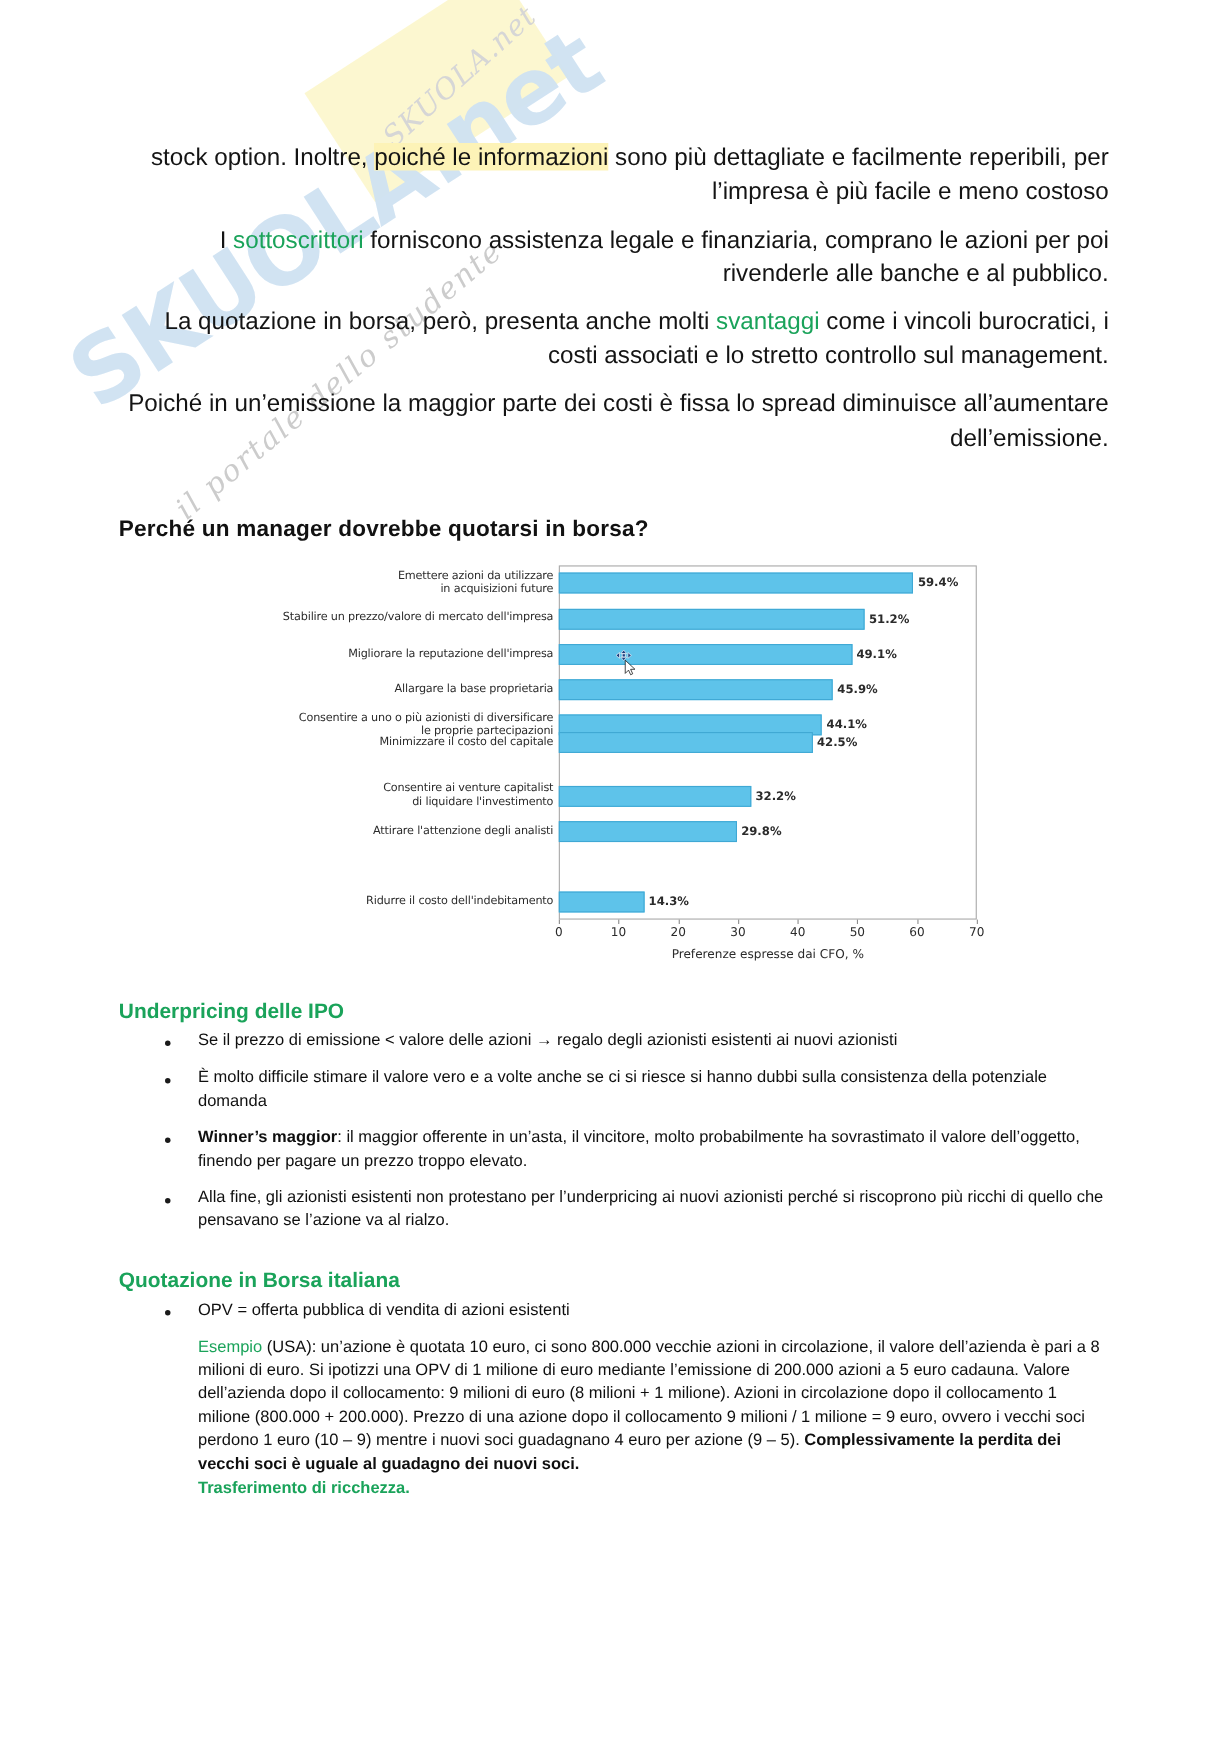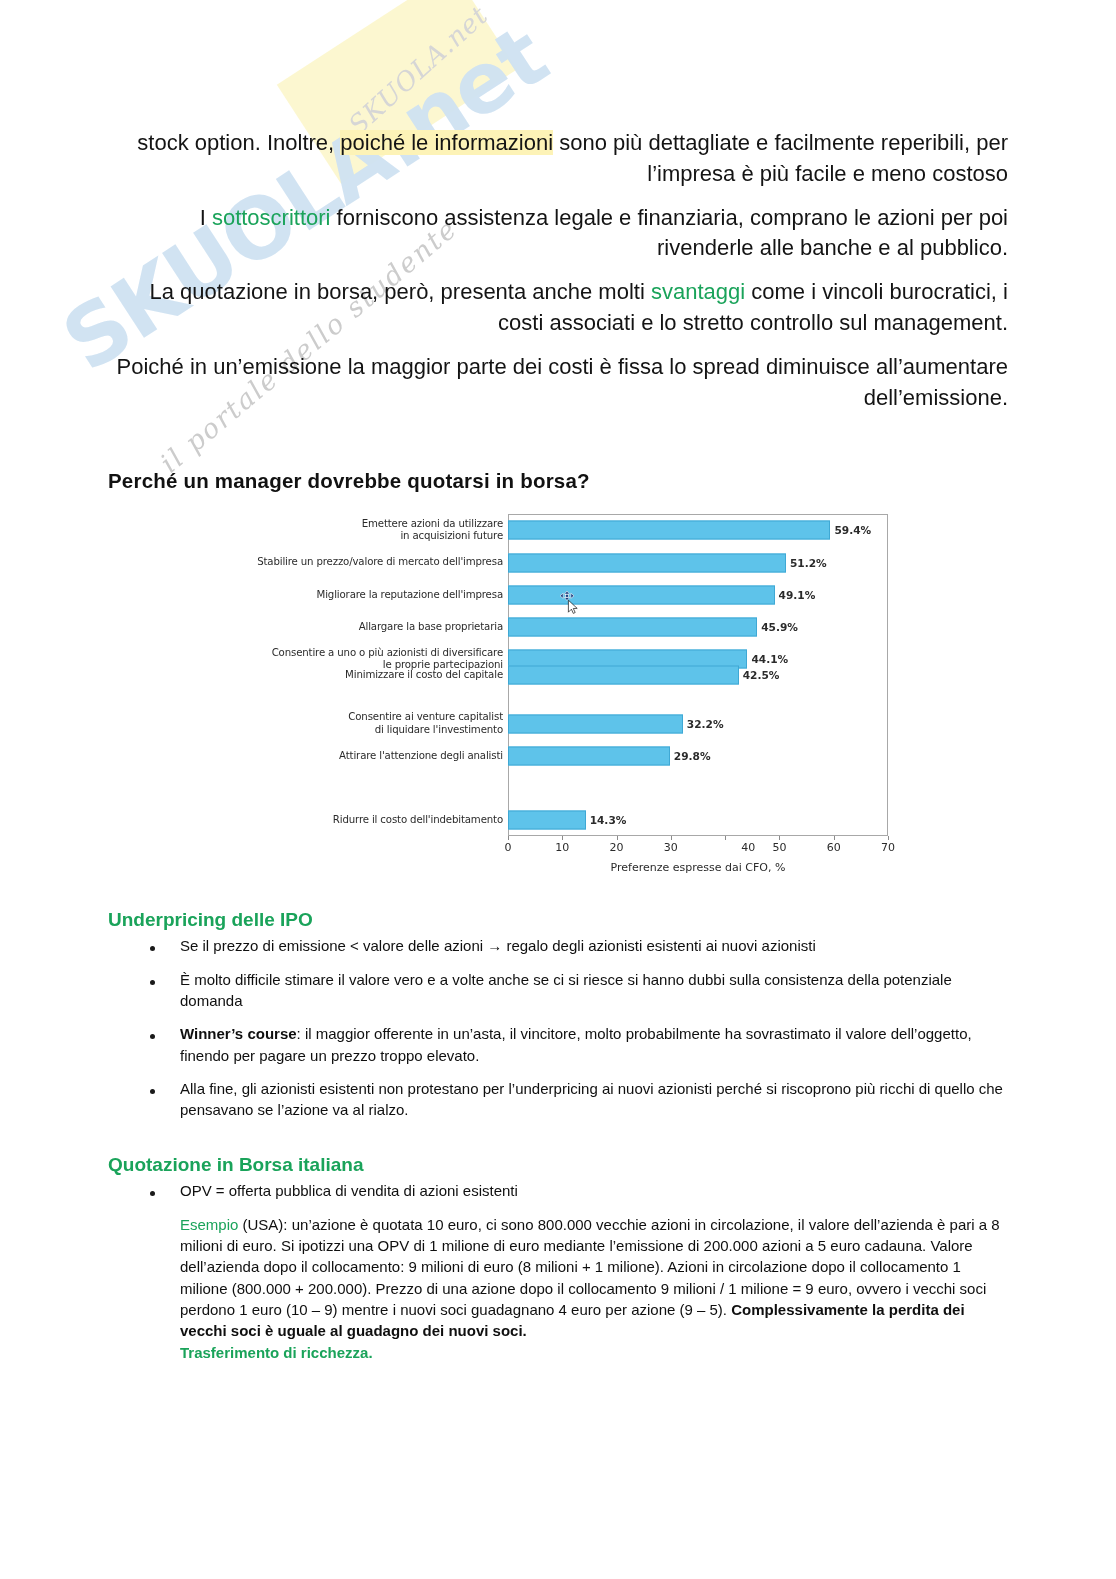--- a/index.html
+++ b/index.html
@@ -282,21 +282,21 @@
     <div id="chart-axis">
         <div class="tick-mark" style="left: 400px;"></div>
         <div class="tick-label" style="left: 400px;">0</div>
         <div class="tick-mark" style="left: 454.286px;"></div>
         <div class="tick-label" style="left: 454.286px;">10</div>
         <div class="tick-mark" style="left: 508.571px;"></div>
         <div class="tick-label" style="left: 508.571px;">20</div>
         <div class="tick-mark" style="left: 562.857px;"></div>
         <div class="tick-label" style="left: 562.857px;">30</div>
         <div class="tick-mark" style="left: 617.143px;"></div>
-        <div class="tick-label" style="left: 617.143px; margin-left: 23px;">40</div>
+        <div class="tick-label" style="left: 617.143px;">40</div>
         <div class="tick-mark" style="left: 671.429px;"></div>
         <div class="tick-label" style="left: 671.429px;">50</div>
         <div class="tick-mark" style="left: 725.714px;"></div>
         <div class="tick-label" style="left: 725.714px;">60</div>
         <div class="tick-mark" style="left: 780px;"></div>
         <div class="tick-label" style="left: 780px;">70</div>
       </div>
     <div class="x-title">Preferenze espresse dai CFO, %</div>
 
     <svg class="cursor-glyph" viewBox="0 0 22 24">
@@ -310,21 +310,21 @@
       <g fill="#ffffff" stroke="#111111" stroke-width="0.7">
         <path d="M8.4 9.2 L8.4 21.2 L11.4 18.2 L13.3 22.4 L15.2 21.5 L13.3 17.5 L17.2 17.4 Z"></path>
       </g>
     </svg>
   </div>
 
   <h3 class="green-head">Underpricing delle IPO</h3>
   <ul class="bullets">
     <li>Se il prezzo di emissione &lt; valore delle azioni → regalo degli azionisti esistenti ai nuovi azionisti</li>
     <li>È molto difficile stimare il valore vero e a volte anche se ci si riesce si hanno dubbi sulla consistenza della potenziale domanda</li>
-    <li><span class="bold">Winner’s course</span><span>: il maggior offerente in un’asta, il vincitore, molto probabilmente ha sovrastimato il valore dell’oggetto, finendo per pagare un prezzo troppo elevato.</span></li>
+    <li><span class="bold">Winner’s maggior</span><span>: il maggior offerente in un’asta, il vincitore, molto probabilmente ha sovrastimato il valore dell’oggetto, finendo per pagare un prezzo troppo elevato.</span></li>
     <li>Alla fine, gli azionisti esistenti non protestano per l’underpricing ai nuovi azionisti perché si riscoprono più ricchi di quello che pensavano se l’azione va al rialzo.</li>
   </ul>
 
   <h3 class="green-head tight">Quotazione in Borsa italiana</h3>
   <ul class="bullets">
     <li>OPV = offerta pubblica di vendita di azioni esistenti</li>
     <li class="nobullet"><span class="green">Esempio</span><span> (USA): un’azione è quotata 10 euro, ci sono 800.000 vecchie azioni in circolazione, il valore dell’azienda è pari a 8 milioni di euro. Si ipotizzi una OPV di 1 milione di euro mediante l’emissione di 200.000 azioni a 5 euro cadauna. Valore dell’azienda dopo il collocamento: 9 milioni di euro (8 milioni + 1 milione). Azioni in circolazione dopo il collocamento 1 milione (800.000 + 200.000). Prezzo di una azione dopo il collocamento 9 milioni / 1 milione = 9 euro, ovvero i vecchi soci perdono 1 euro (10 – 9) mentre i nuovi soci guadagnano 4 euro per azione (9 – 5). </span><span class="bold">Complessivamente la perdita dei vecchi soci è uguale al guadagno dei nuovi soci.</span><br><span class="green bold">Trasferimento di ricchezza.</span></li>
   </ul>
 
 </div>

